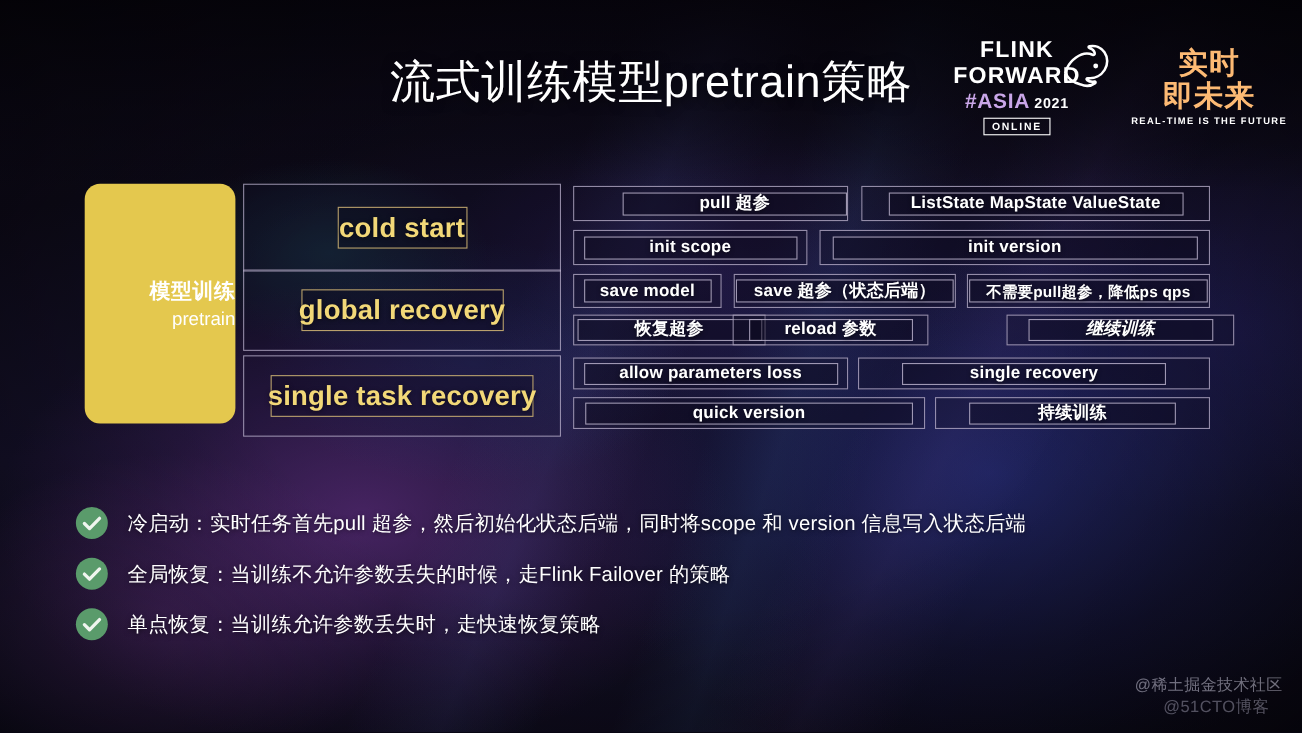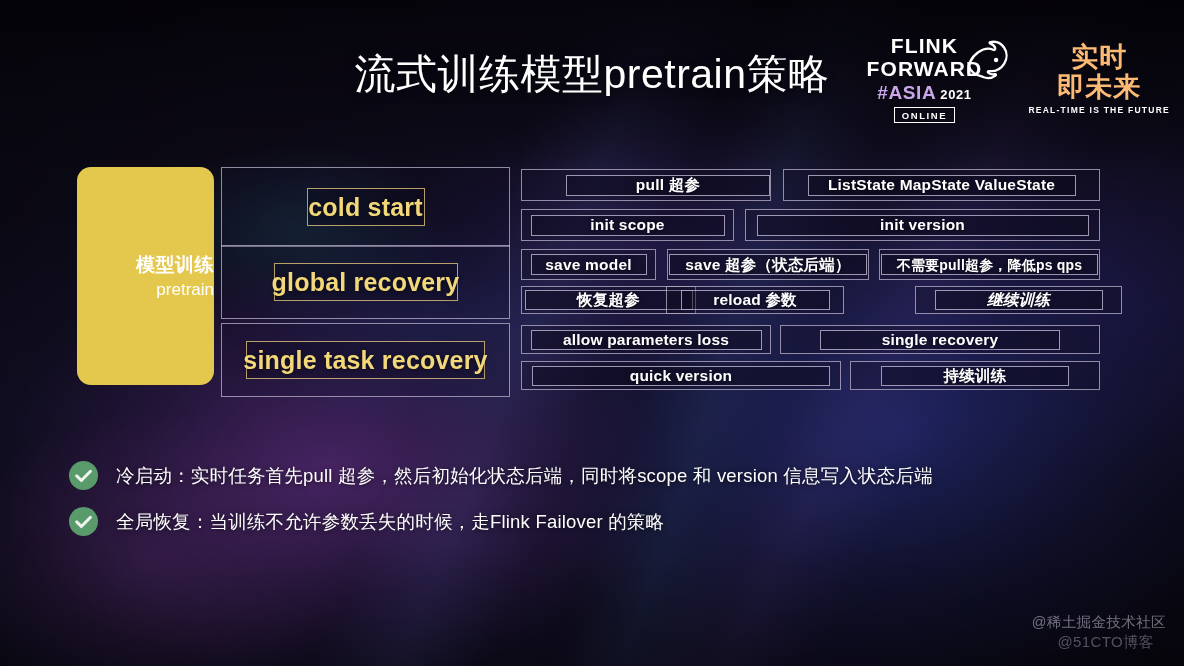--- a/index.html
+++ b/index.html
@@ -399,18 +399,25 @@
     </div>
 
     <div class="bullet-row">
       <svg class="check-icon" viewBox="0 0 32 32">
         <circle cx="16" cy="16" r="15" fill="#5a9b6b"></circle>
         <path d="M9 16.4l4.8 4.8L23.2 11.6" fill="none" stroke="#f0f5ef" stroke-width="3.1" stroke-linecap="round" stroke-linejoin="round"></path>
       </svg>
       <span class="bullet-text">全局恢复：当训练不允许参数丢失的时候，走Flink Failover 的策略</span>
     </div>
 
+    <div class="bullet-row">
+      <svg class="check-icon" viewBox="0 0 32 32">
+        <circle cx="16" cy="16" r="15" fill="#5a9b6b"></circle>
+        <path d="M9 16.4l4.8 4.8L23.2 11.6" fill="none" stroke="#f0f5ef" stroke-width="3.1" stroke-linecap="round" stroke-linejoin="round"></path>
+      </svg>
+      <span class="bullet-text">单点恢复：当训练允许参数丢失时，走快速恢复策略</span>
+    </div>
   </div>
 
   <div class="wm1">@稀土掘金技术社区</div>
   <div class="wm2">@51CTO博客</div>
 
 </div>
 
 </body></html>

